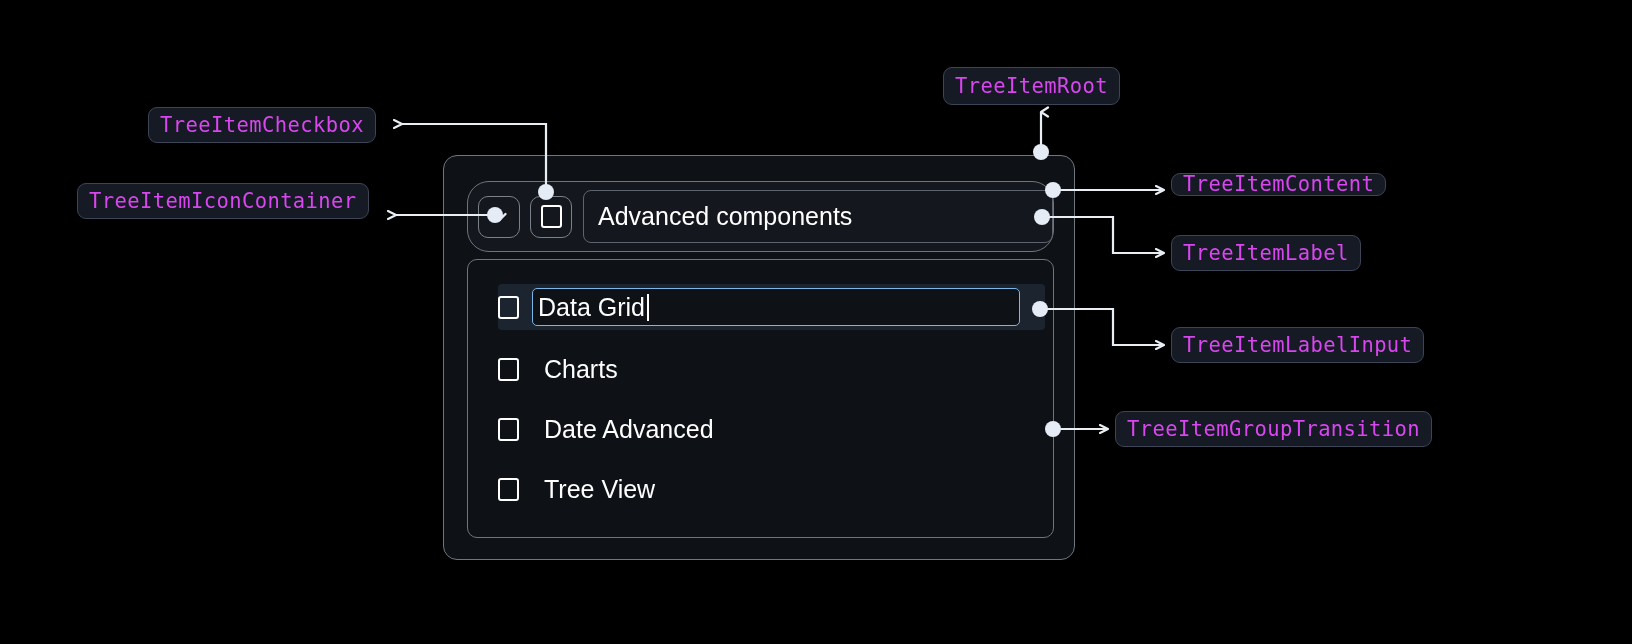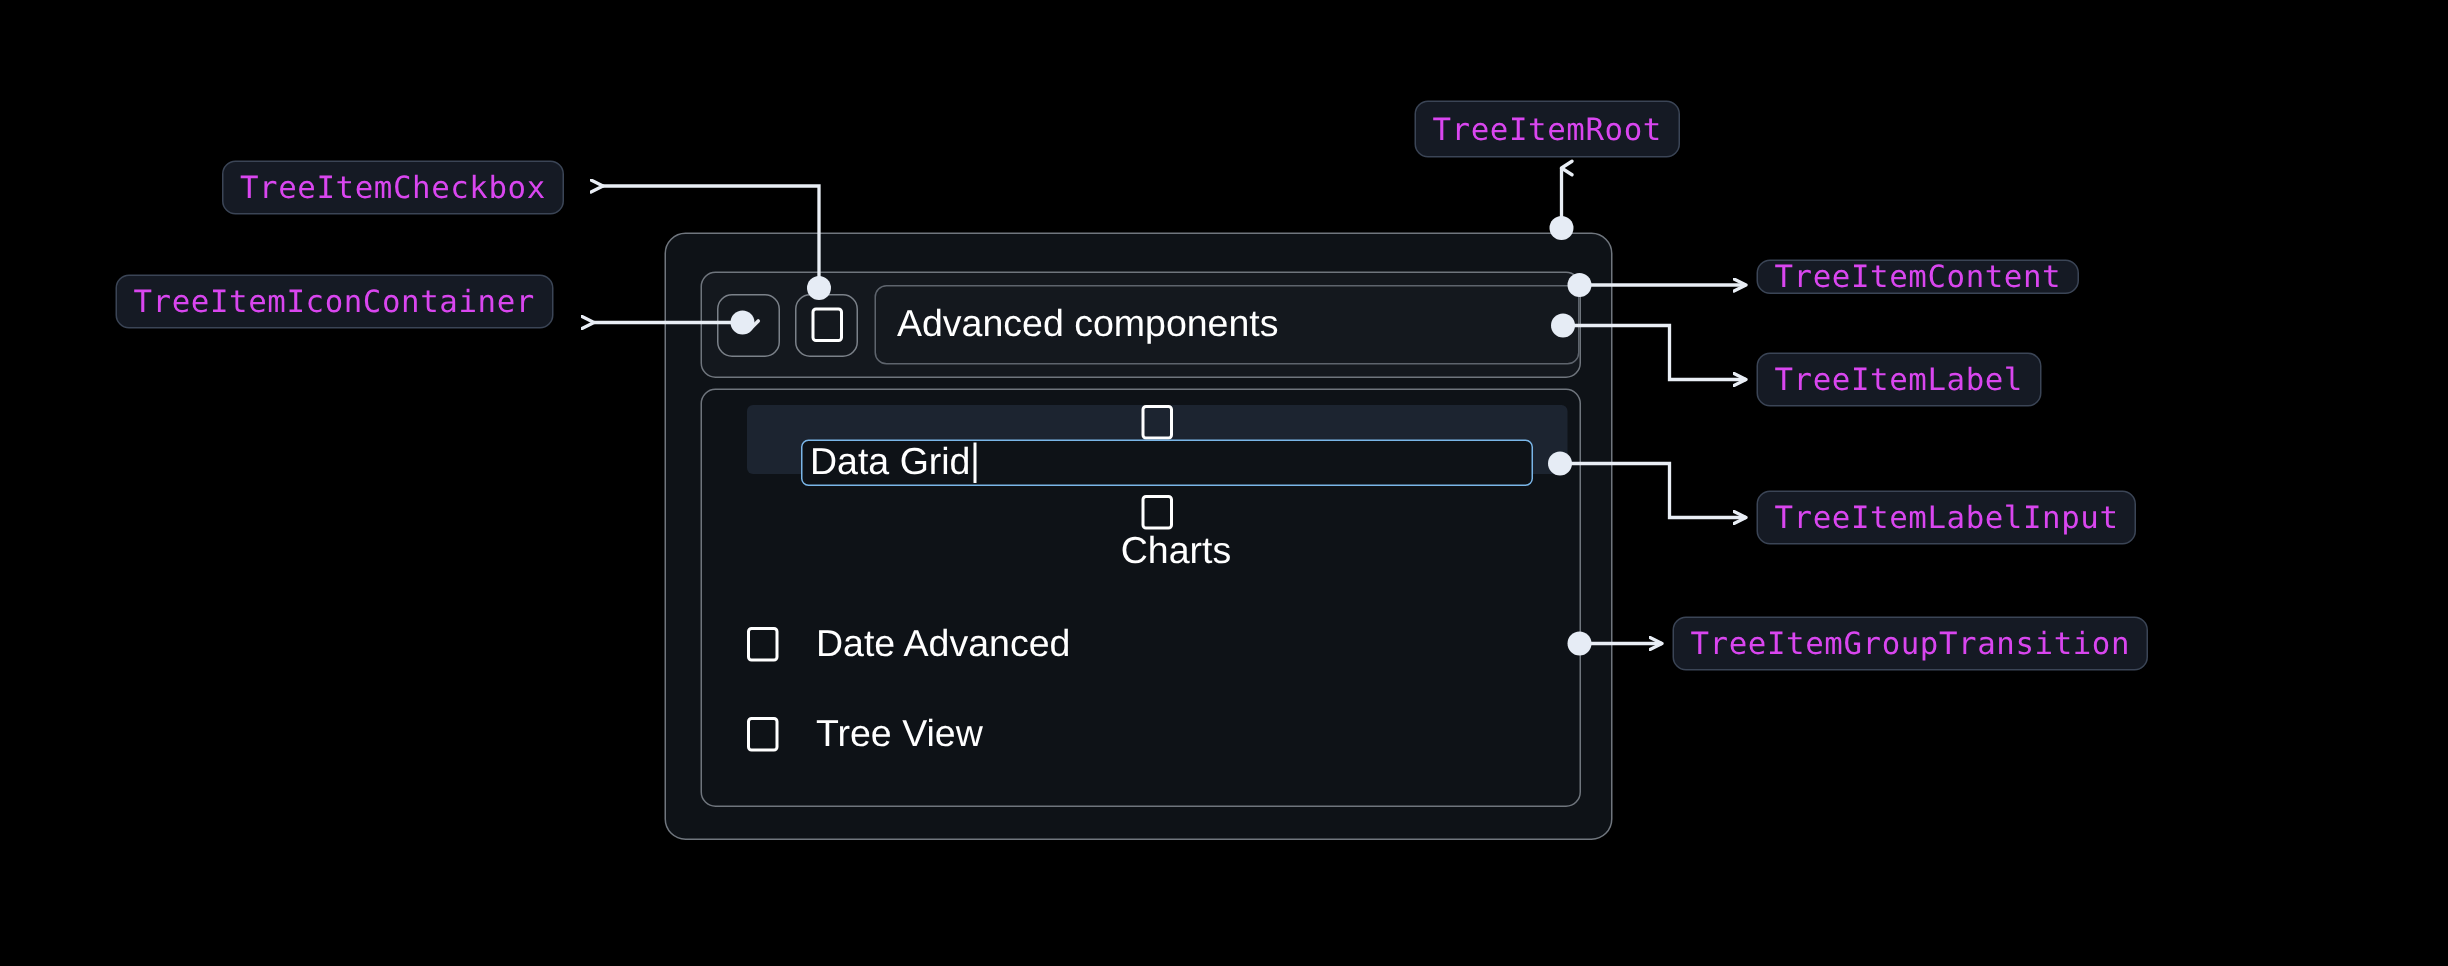--- a/index.html
+++ b/index.html
@@ -65,21 +65,21 @@
 
   #tree-item-content {
     position: absolute;
     left: 23px;
     top: 25px;
     width: 587px;
     height: 71px;
     box-sizing: border-box;
     background: #14181e;
     border: 1px solid #6f757d;
-    border-radius: 10px;
+    border-radius: 22px;
     display: flex;
     align-items: center;
     padding-left: 10px;
     justify-content: center;
   }
 
   .icon-container {
     box-sizing: border-box;
     width: 42px;
     height: 42px;
@@ -221,29 +221,29 @@
         <span class="cb-box"></span>
       </div>
 
       <div class="root-label-field">
         <span>Advanced components</span>
       </div>
     </div>
 
     <div id="tree-group">
 
-      <div class="child-row selected" style="top:10px;flex-direction:column;">
+      <div class="child-row selected" style="top:24px;">
         <span class="child-checkbox"></span>
         <span class="child-input">
           <span class="txt">Data Grid</span>
           <span class="caret"></span>
         </span>
       </div>
 
-      <div class="child-row" style="top:70px;flex-direction:column;">
+      <div class="child-row" style="top:86px;">
         <span class="child-checkbox"></span>
         <span class="child-label">Charts</span>
       </div>
 
       <div class="child-row" style="top:146px;">
         <span class="child-checkbox"></span>
         <span class="child-label">Date Advanced</span>
       </div>
 
       <div class="child-row" style="top:206px;">

